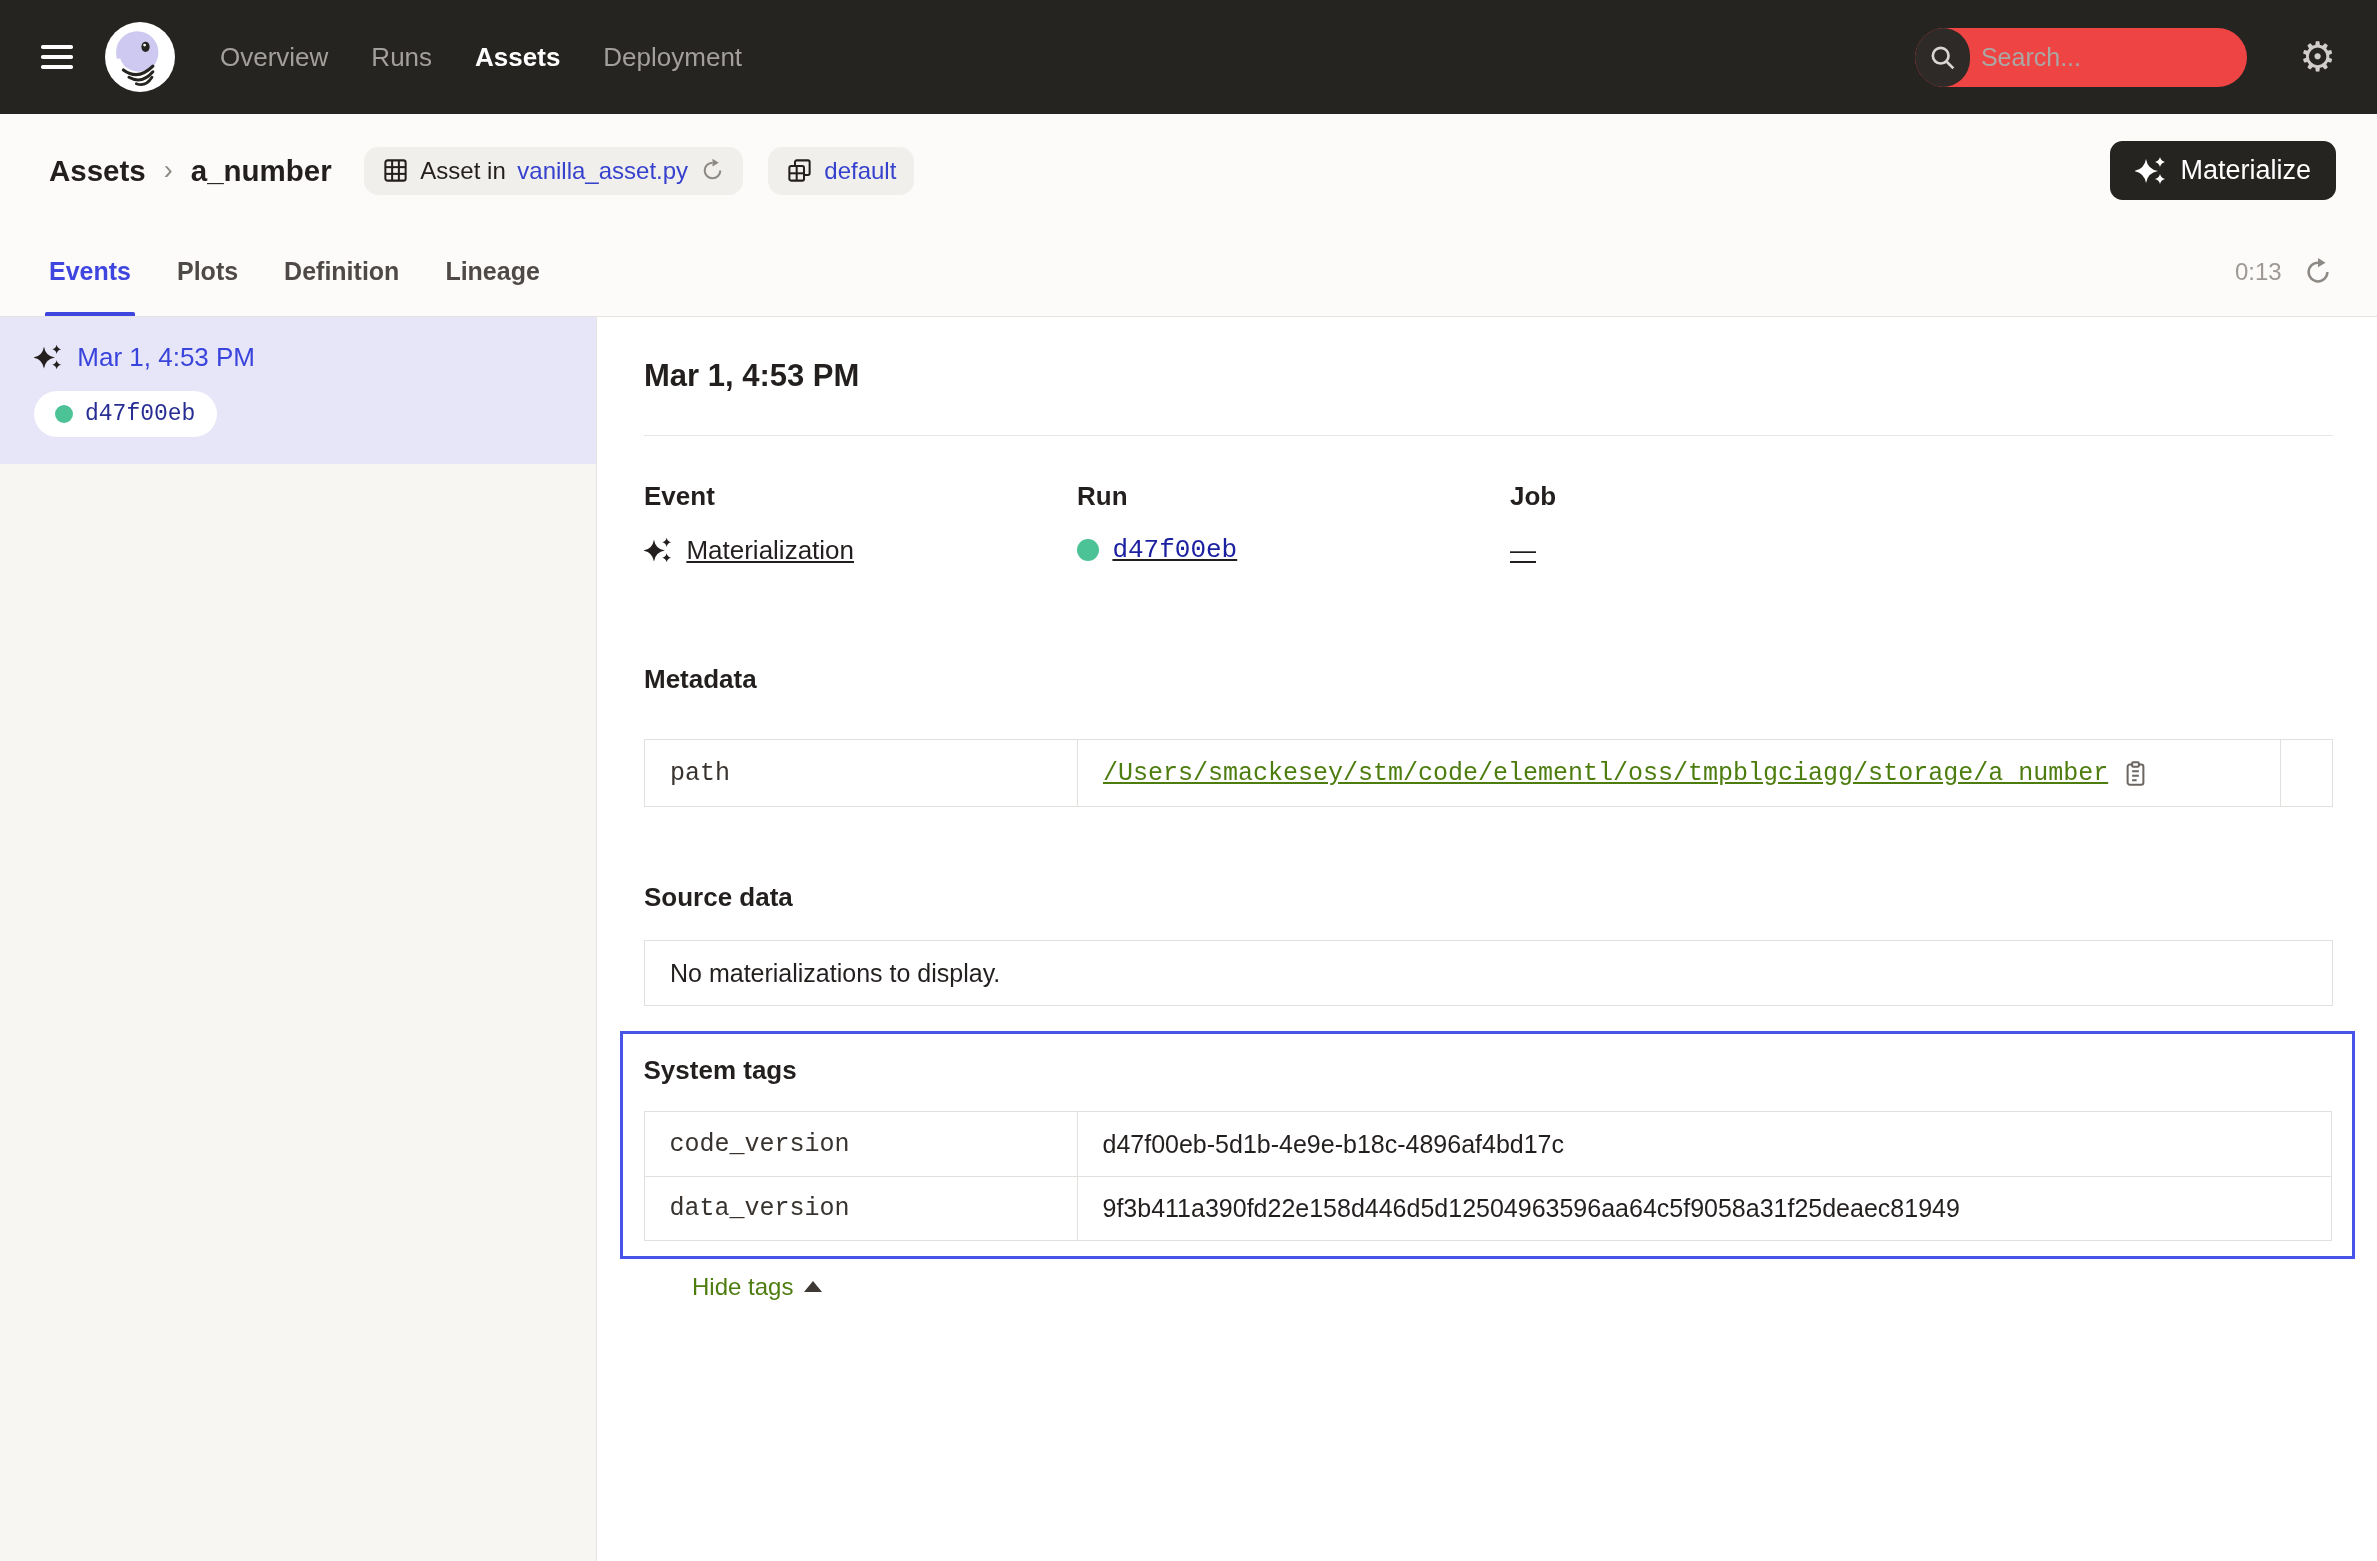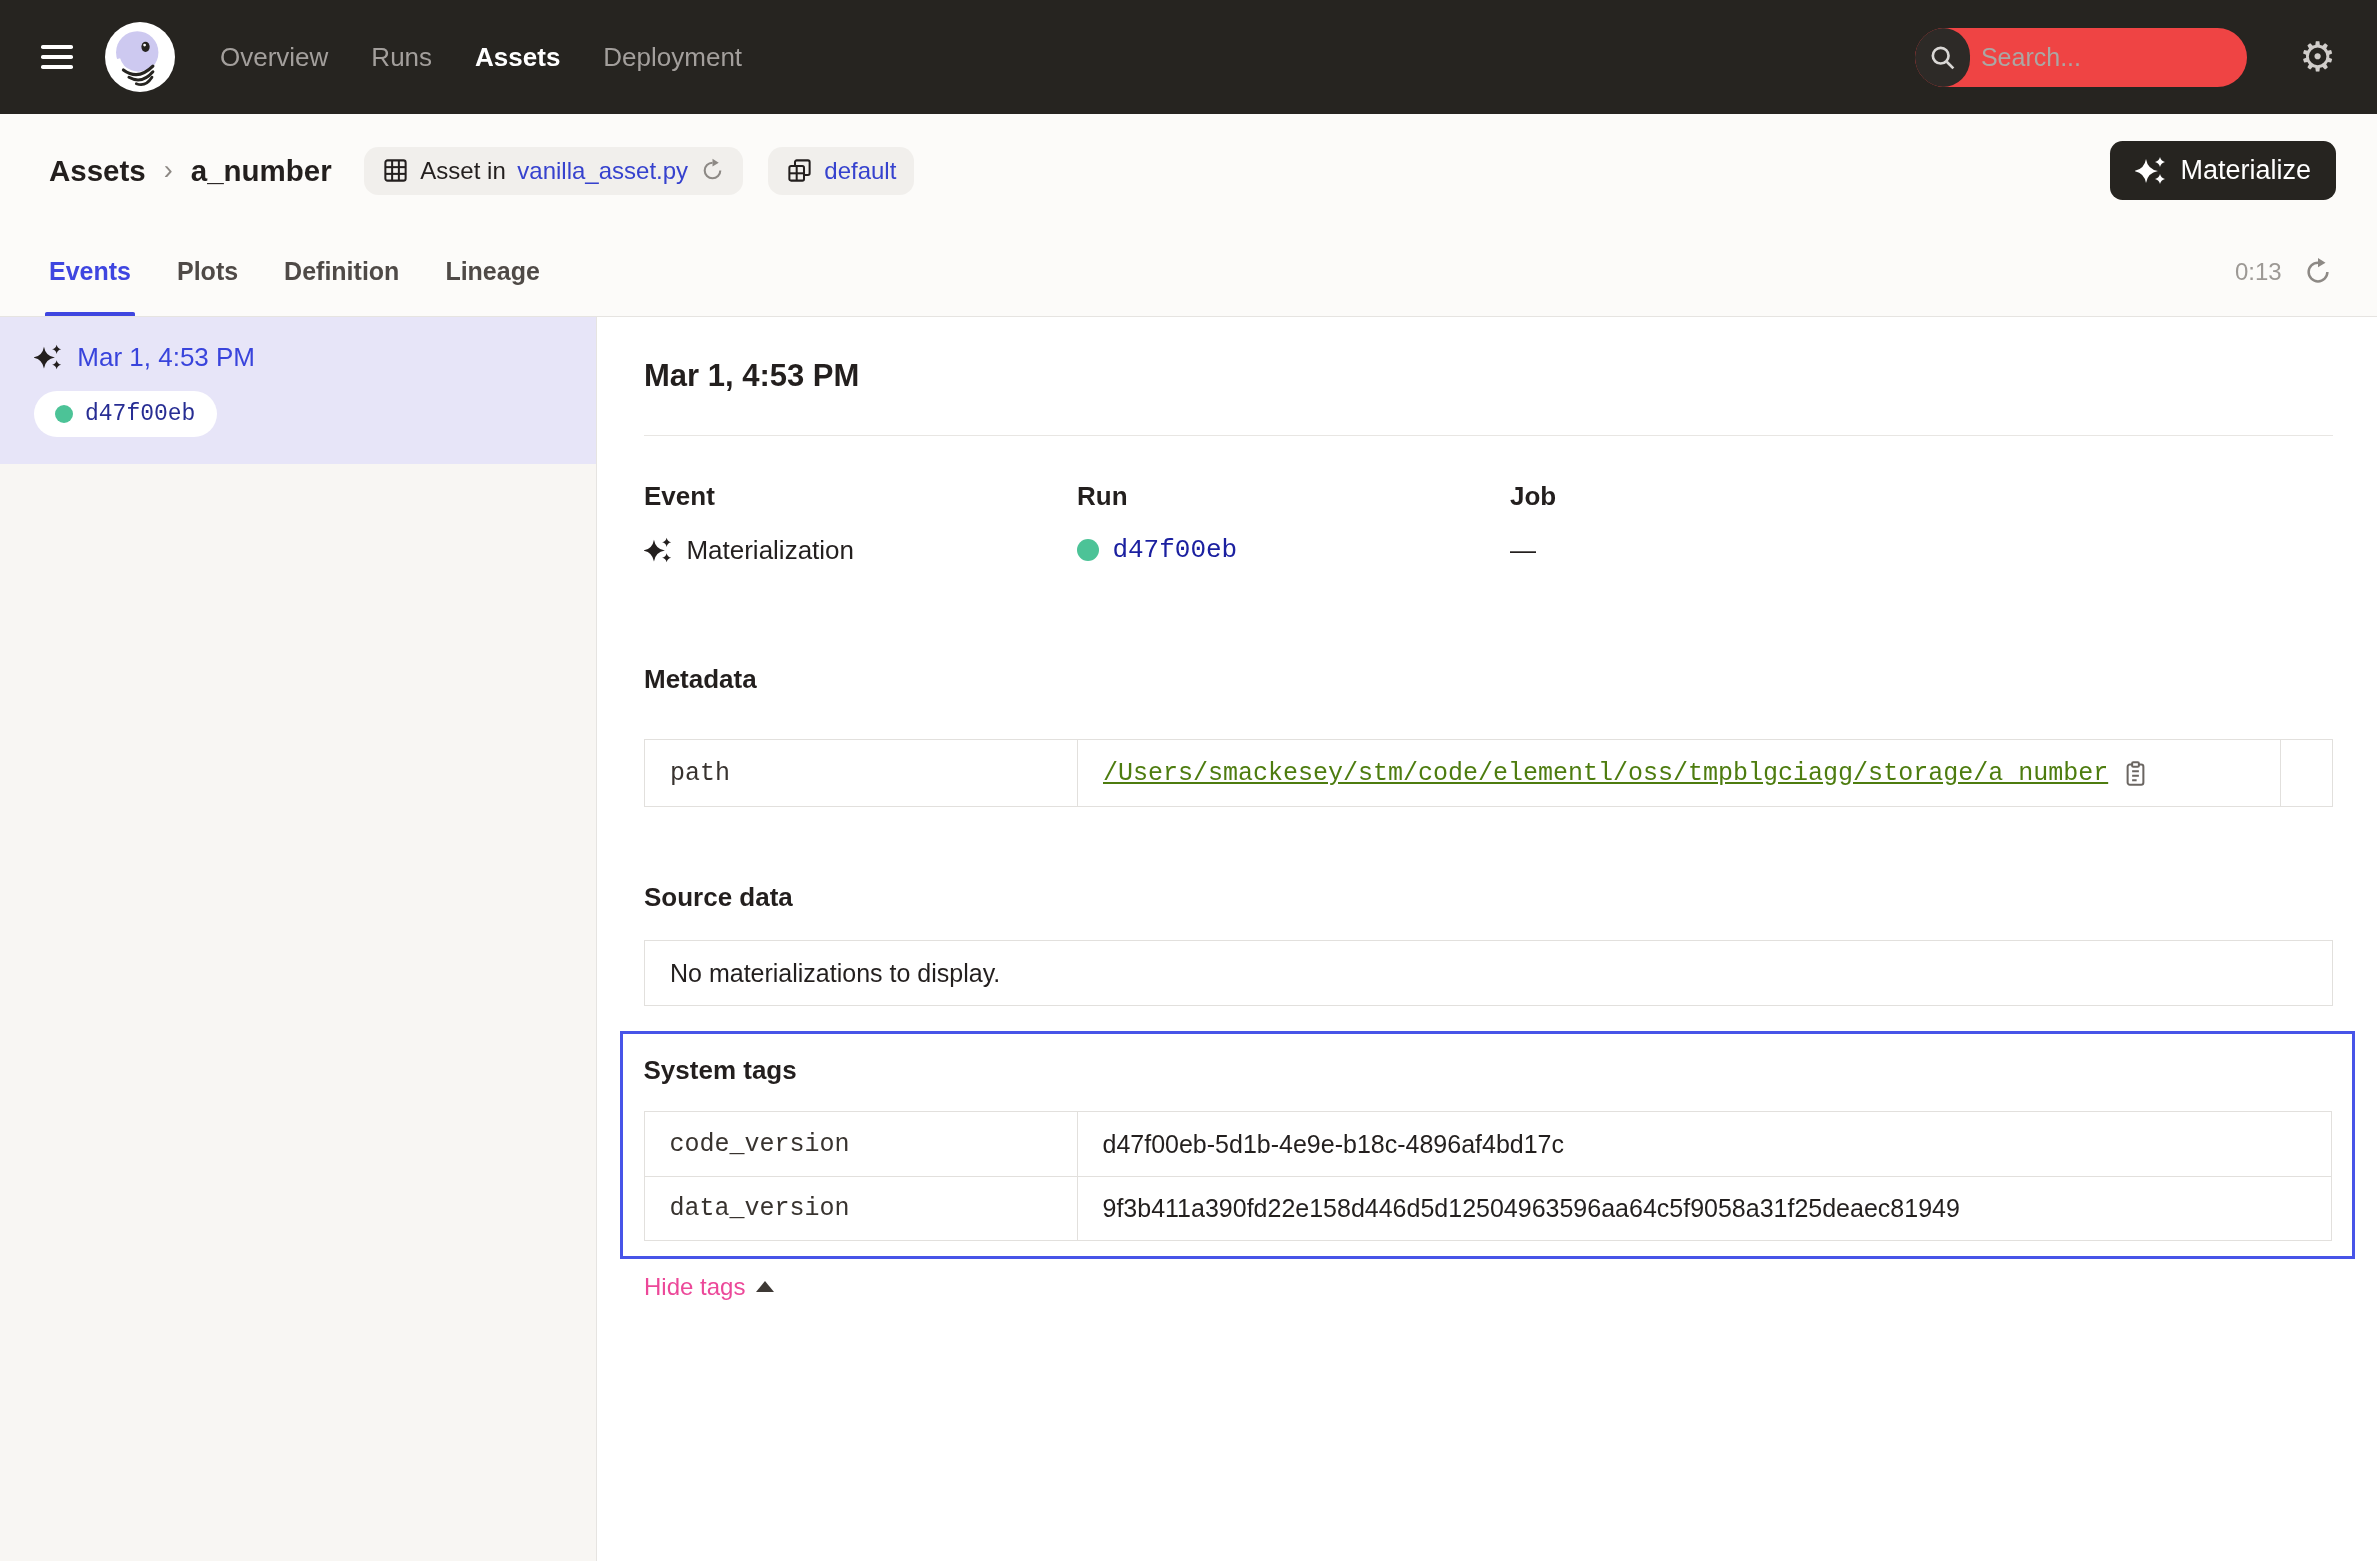--- a/index.html
+++ b/index.html
@@ -53,21 +53,21 @@
   .dot { border-radius:50%; background:#4CC397; flex:0 0 auto; }
   .dot-s { width:18px; height:18px; }
   .dot-l { width:22px; height:22px; }
   .runbadge .rid { font-size:23px; color:#272D93; }
 
   .main { flex:1; background:#FFFFFF; padding:41px 44px 0 47px; overflow:hidden; }
   .main h1 { font-size:31px; font-weight:700; }
   .divider { margin-top:41px; border-top:0.9px solid #E8E6E3; }
   .evgrid { margin-top:45px; display:grid; grid-template-columns:433px 433px 1fr; }
   .evhead { font-size:26px; font-weight:700; }
-  .evval { margin-top:23px; display:flex; align-items:center; gap:13.4px; font-size:26px; }
+  .evval { margin-top:23px; display:flex; align-items:center; gap:13.4px; font-size:26px;text-decoration:underline; }
   .evval .runlink { color:#1B20A0; font-size:26px; cursor:pointer; }
   .sparkle { color:#231F1E; flex:0 0 auto; }
 
   .sect-h { font-size:26px; font-weight:700; }
   .mt-meta { margin-top:98px; }
   .kvtable { margin-top:44px; border:0.9px solid #E2E0DD; display:grid; grid-template-columns:432px 1fr 52px; height:68px; align-items:stretch; background:#FFFFFF; }
   .kvtable .key, .tagrow .key { display:flex; align-items:center; padding-left:25px; font-size:25px; color:#38332F; }
   .kvtable .val { border-left:0.9px solid #E2E0DD; display:flex; align-items:center; padding-left:25px; gap:14.3px; }
   .kvtable .act { border-left:0.9px solid #E2E0DD; }
   .pathlink { font-size:25px; color:#4d7c0f; text-decoration:underline; cursor:pointer; }
@@ -76,21 +76,21 @@
   .mt-src { margin-top:75px; }
   .emptybox { margin-top:27px; border:0.9px solid #E2E0DD; height:66px; display:flex; align-items:center; padding-left:25px; font-size:25px; color:#231F1E; }
 
   .tagsbox { margin-top:25px; margin-left:-24px; margin-right:-22px; border:3.6px solid #4754E8; padding:21.4px 20.5px 14.3px 20.5px; }
   .tagtable { margin-top:25px; border:0.9px solid #E2E0DD; }
   .tagrow { display:grid; grid-template-columns:432px 1fr; height:64px; align-items:stretch; }
   .tagrow + .tagrow { border-top:0.9px solid #E2E0DD; }
   .tagrow .val { border-left:0.9px solid #E2E0DD; display:flex; align-items:center; padding-left:25px; font-size:25px; color:#231F1E; }
 
   .hidetags { margin-top:14.3px; display:inline-flex; align-items:center; gap:10.7px; cursor:pointer; }
-  .hidetags span { font-size:24px; color:#ec4899; }
+  .hidetags span { font-size:24px; color:#4d7c0f;margin-left:48px; }
   .caret-up { width:0; height:0; border-left:9.8px solid transparent; border-right:9.8px solid transparent; border-bottom:11.6px solid #3E3935; }
 </style>
 </head>
 <body>
 
 <div class="page">
 
   <div class="topnav">
     <div class="hamburger">
         <div></div>

